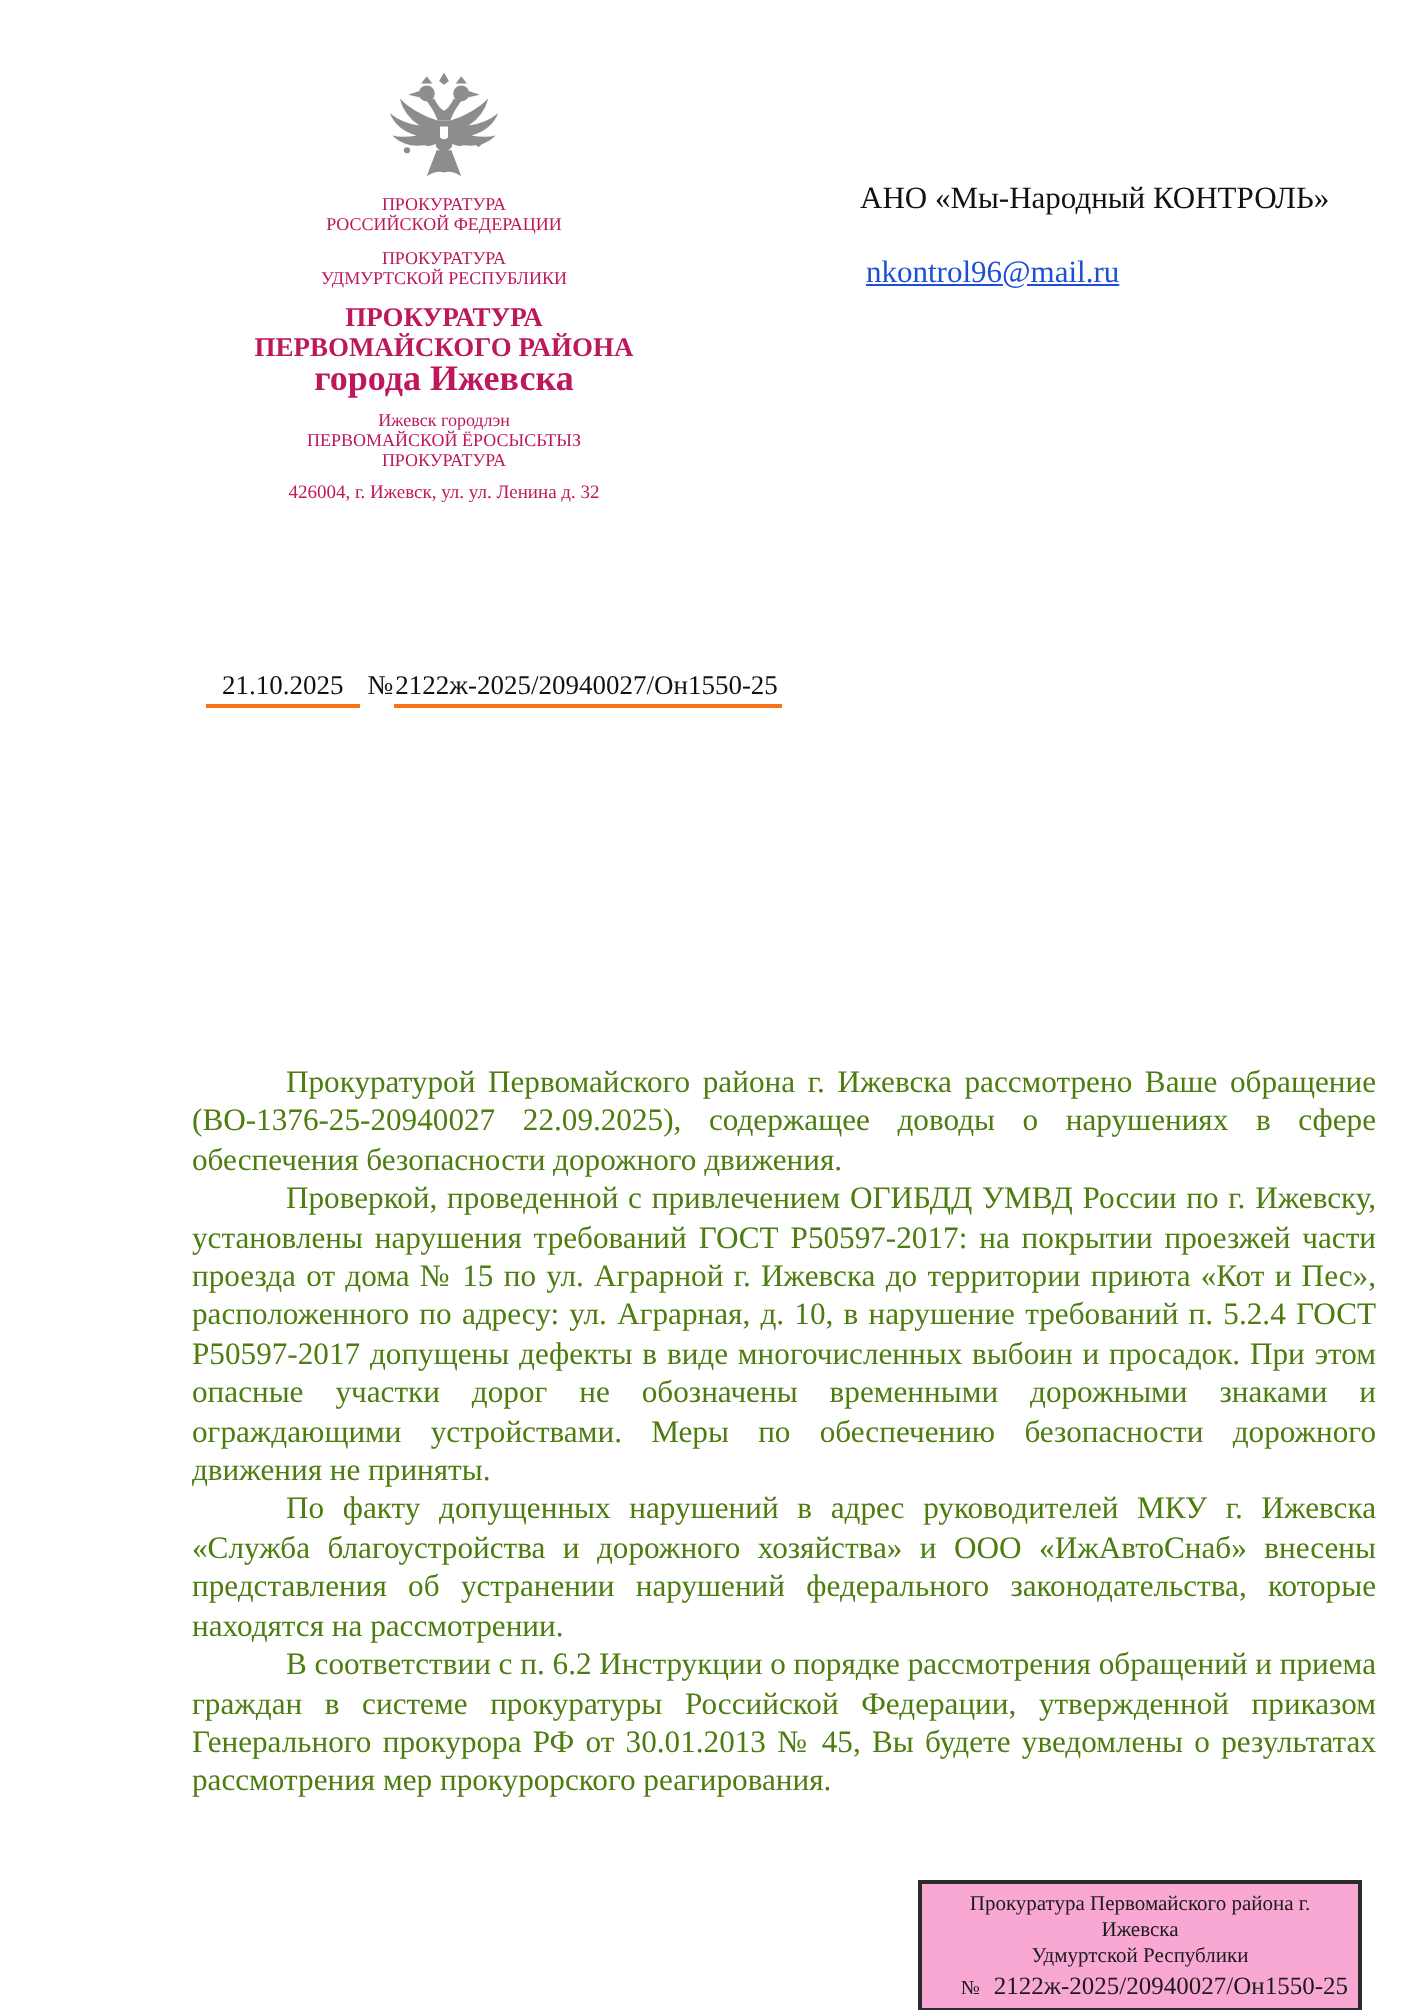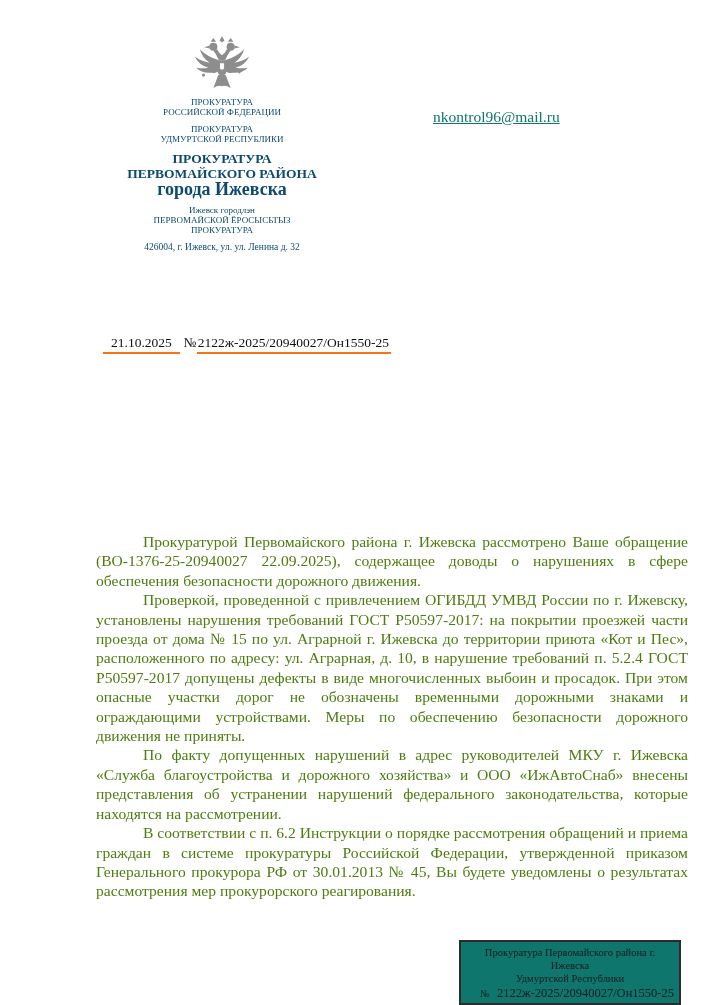--- a/index.html
+++ b/index.html
@@ -9,39 +9,39 @@
     color: #111;
     font-family: "Liberation Serif", "DejaVu Serif", serif;
     position: relative;
     overflow: hidden;
   }
   .preline { white-space: pre-line; }
 
   
   .letterhead {
     position: absolute; left: 122px; top: 35px; width: 200px;
-    text-align: center; color: #0c4a6e;
+    text-align: center; color: #be185d;
   }
   .emblem { width: 62px; height: 58px; margin: 0 auto; display: block; }
   .lh-small   { font-size: 9px;  line-height: 10px; margin-top: 4px; }
   .lh-small2  { font-size: 9px;  line-height: 10px; margin-top: 7px; }
   .lh-bold    { font-size: 13.5px; line-height: 15px; font-weight: bold; margin-top: 7px; }
   .lh-city    { font-size: 18px; line-height: 14px; font-weight: bold; margin-top: 1px; }
   .lh-udmurt  { font-size: 9px;  line-height: 10px; margin-top: 9px; }
   .lh-address { font-size: 9.5px; line-height: 11px; margin-top: 7px; }
 
   
   .recipient {
     position: absolute; left: 430px; top: 90px; width: 245px;
     font-size: 15.5px; line-height: 20px; color: #111;
   }
   .recipient .addr { margin-top: 15px; }
   .recipient .email-line { margin-top: 17px; padding-left: 3px; }
   .email-link {
-    color: #0f766e; text-decoration: underline; cursor: pointer;
+    color: #1d4ed8; text-decoration: underline; cursor: pointer;
   }
 
   
   .refline {
     position: absolute; left: 103px; top: 334px;
     font-size: 13.5px; line-height: 17px; color: #111;
     white-space: nowrap;
   }
   .ref-underline {
     border-bottom: 2px solid #f97316;
@@ -59,21 +59,21 @@
   }
   .bodytext p { margin: 0; text-indent: 47px; }
 
   
   .stamp {
     position: absolute; left: 459px; top: 940px; width: 222px;
     border: 2px solid #2b2b2b; box-sizing: border-box;
     padding: 4px 4px 3px 4px;
     text-align: center; color: #1a1a1a;
     font-size: 10.5px; line-height: 13px;
-    background: #0f766e;
+    background: #f9a8d4;
   }
   .stamp-num {
     display: flex; justify-content: flex-end; align-items: baseline;
     gap: 7px; margin-top: 2px; padding-right: 1px;
   }
   .stamp-num .sign { font-size: 10px; }
   .stamp-num .num  { font-size: 12.5px; }
 </style>
 </head>
 <body>
@@ -105,20 +105,21 @@
   <div class="lh-bold preline">ПРОКУРАТУРА
 ПЕРВОМАЙСКОГО РАЙОНА</div>
   <div class="lh-city">города Ижевска</div>
   <div class="lh-udmurt preline">Ижевск городлэн
 ПЕРВОМАЙСКОЙ ЁРОСЫСЬТЫЗ
 ПРОКУРАТУРА</div>
   <div class="lh-address">426004, г. Ижевск, ул. ул. Ленина д. 32</div>
 </div>
 
 <div class="recipient">
+  <div class="name">АНО «Мы-Народный КОНТРОЛЬ»</div>
   <div class="email-line">
     <a class="email-link">nkontrol96@mail.ru</a>
   </div>
 </div>
 
 <div class="refline">
   <span class="ref-underline">21.10.2025</span><span class="ref-no">№</span><span class="ref-underline ref-num">2122ж-2025/20940027/Он1550-25</span>
 </div>
 
 <div class="bodytext">

